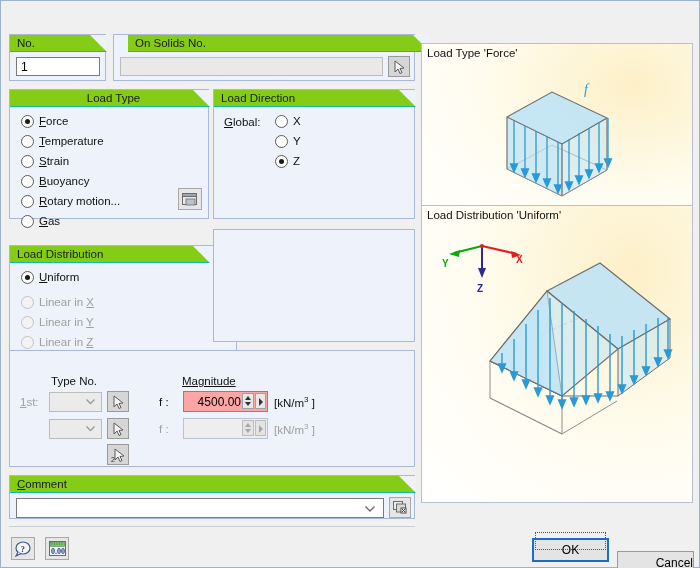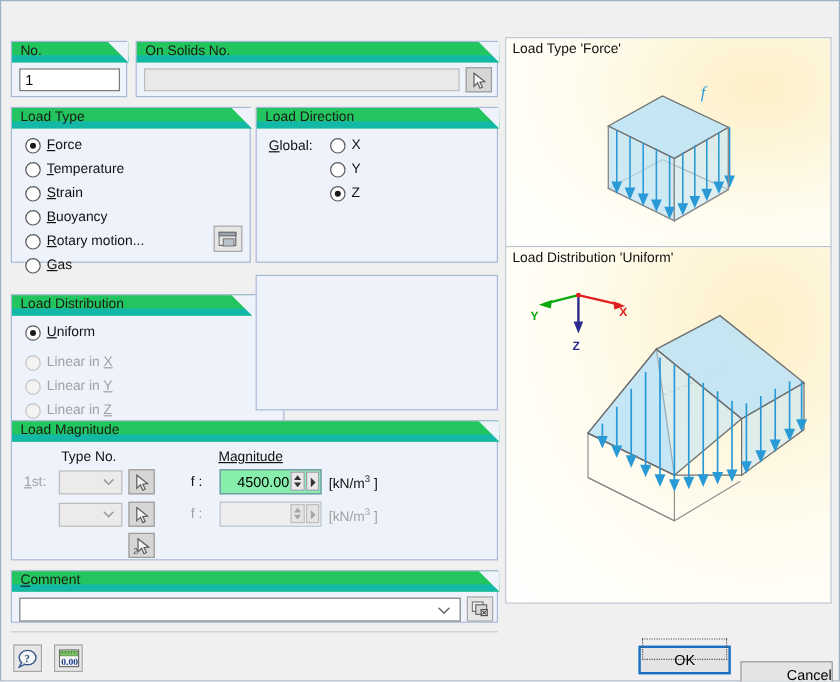--- a/index.html
+++ b/index.html
@@ -12,35 +12,35 @@
   .dialog{position:relative;width:700px;height:568px;background:#f0f0f0;border:1px solid #9bb3c9;box-sizing:border-box;}
 
   
   .titlebar{position:absolute;left:0;top:0;width:698px;height:25px;background:#ffffff;border-bottom:1px solid #cfd8e0;box-sizing:border-box;}
   .titlebar .ttl{position:absolute;left:10px;top:5px;font-size:13px;color:#111;}
   .closebtn{position:absolute;right:0;top:0;width:45px;height:24px;cursor:default;}
   .closebtn svg{position:absolute;left:16px;top:6px;}
 
   
   .grp{position:absolute;background:#eef2fa;border:1px solid #a9b8d6;box-sizing:border-box;}
-  .grp>.hdr{position:absolute;left:0;top:0;height:17px;background:#22c55e;
-            border-bottom:6px solid #14b8a6;box-sizing:border-box;
+  .grp>.hdr{position:absolute;left:0;top:0;height:17px;background:#84cc16;
+            border-bottom:1px solid #14b8a6;box-sizing:border-box;
             font-size:11.5px;color:#1b1b1b;padding:2px 0 0 7px;white-space:nowrap;}
   .grp>.hdr .notch{position:absolute;right:0;top:0;width:0;height:0;
             border-top:17px solid #eef2fa;border-left:17px solid transparent;}
   .plain{position:absolute;background:#eef2fa;border:1px solid #a9b8d6;box-sizing:border-box;}
 
   
   .lbl{position:absolute;white-space:nowrap;font-size:11.5px;color:#111;}
   .lbl.dis{color:#a0a0a0;}
   u.acc{text-decoration:underline;}
   .txtinput{position:absolute;background:#fff;border:1px solid #7a7a7a;box-sizing:border-box;
             font-family:"Liberation Sans",sans-serif;font-size:12px;color:#000;padding:0 4px;line-height:1;}
   .roinput{position:absolute;background:#e9e9e9;border:1px solid #bcbcbc;box-sizing:border-box;}
-  .spin{position:absolute;background:#86efac;border:1px solid #6e8aa8;box-sizing:border-box;}
+  .spin{position:absolute;background:#fca5a5;border:1px solid #6e8aa8;box-sizing:border-box;}
   .spin.dis{background:#eeeeee;border-color:#b9c4cf;}
   .spin .val{position:absolute;right:26px;top:3px;font-size:12px;color:#000;}
   .spin .upd{position:absolute;right:13px;top:1px;width:12px;height:16px;background:#e8e8e8;border:1px solid #9aa3ad;box-sizing:border-box;}
   .spin .drop{position:absolute;right:1px;top:1px;width:11px;height:16px;background:#e8e8e8;border:1px solid #9aa3ad;box-sizing:border-box;}
   .combo{position:absolute;background:#ebebeb;border:1px solid #bcbcbc;box-sizing:border-box;}
   .combo .chev{position:absolute;right:6px;top:6px;}
 
   
   .radio{position:absolute;width:13px;height:13px;border-radius:50%;
          background:#fff;border:1px solid #5b5b5b;box-sizing:border-box;}
@@ -73,34 +73,34 @@
 
   <div class="grp" style="left:8px;top:33px;width:97px;height:47px;">
     <div class="hdr" style="width:97px;">
       <span>No.</span>
       <span class="notch"></span>
     </div>
     <input class="txtinput" style="left: 6px; top: 22px; width: 84px; height: 19px;" value="1">
   </div>
 
   <div class="grp" style="left:112px;top:33px;width:302px;height:47px;">
-    <div class="hdr" style="width:302px;">
+    <div class="hdr" style="width:302px;margin-left:14px;">
       <span>On Solids No.</span>
       <span class="notch"></span>
     </div>
     <div class="roinput" style="left:6px;top:22px;width:263px;height:19px;"></div>
     <div class="ibtn" style="left:274px;top:21px;width:22px;height:21px;">
       <svg width="14" height="15" viewBox="0 0 14 15" style="position:absolute;left:4px;top:3px;">
         <path d="M2 1 L2 12 L5 9 L7 13.5 L9 12.5 L7 8.5 L11 8 Z" fill="#f4f4f4" stroke="#5c5c5c" stroke-width="1"></path>
       </svg>
     </div>
   </div>
 
   <div class="grp" style="left:8px;top:88px;width:200px;height:130px;">
-    <div class="hdr" style="width:200px;">
+    <div class="hdr" style="width:200px;text-align:center;">
       <span>Load Type</span>
       <span class="notch"></span>
     </div>
 
     <div class="radio" style="left:11px;top:25px;">
       <span class="dot"></span>
       </div>
     <div class="lbl" style="left:29px;top:25px;"><u class="acc">F</u><span>orce</span></div>
 
     <div class="radio" style="left:11px;top:45px;"></div>
@@ -164,24 +164,20 @@
     <div class="radio dis" style="left:11px;top:70px;"></div>
     <div class="lbl dis" style="left:29px;top:70px;">Linear in <u class="acc">Y</u></div>
 
     <div class="radio dis" style="left:11px;top:90px;"></div>
     <div class="lbl dis" style="left:29px;top:90px;">Linear in <u class="acc">Z</u></div>
   </div>
 
   <div class="plain" style="left:212px;top:228px;width:202px;height:113px;"></div>
 
   <div class="grp" style="left:8px;top:349px;width:406px;height:117px;">
-    <div class="hdr" style="width:406px;">
-      <span>Load Magnitude</span>
-      <span class="notch"></span>
-    </div>
 
     <div class="lbl" style="left:41px;top:24px;">Type No.</div>
     <div class="lbl" style="left:172px;top:24px;"><u class="acc">Magnitude</u></div>
 
     <div class="lbl dis" style="left:10px;top:45px;"><u class="acc">1</u><span>st:</span></div>
     <div class="combo" style="left:39px;top:41px;width:53px;height:20px;">
       <svg class="chev" width="9" height="6" viewBox="0 0 9 6">
         <path d="M0.5 0.5 L4.5 4.5 L8.5 0.5" stroke="#9a9a9a" stroke-width="1.3" fill="none"></path>
         </svg>
     </div>
@@ -257,21 +253,21 @@
     <div class="ibtn light" style="left:379px;top:21px;width:22px;height:21px;">
       <svg width="16" height="15" viewBox="0 0 16 15" style="position:absolute;left:3px;top:3px;">
         <rect x="0.5" y="0.5" width="9" height="8" fill="#ececec" stroke="#6b6b6b"></rect>
         <rect x="3.5" y="3" width="9" height="8" fill="#d8d8d8" stroke="#6b6b6b"></rect>
         <rect x="8" y="7" width="5" height="5" fill="#fff" stroke="#4a4a4a"></rect>
         <path d="M9 8 L12 11 M12 8 L9 11" stroke="#333" stroke-width="0.9"></path>
       </svg>
     </div>
   </div>
 
-  <div class="prev" style="left:420px;top:30px;width:272px;height:188px;">
+  <div class="prev" style="left:420px;top:42px;width:272px;height:188px;">
     <div class="glow"></div>
     <div class="cap">Load Type 'Force'</div>
     <svg width="272" height="188" viewBox="0 0 272 188" style="position:absolute;left:0;top:0;">
 
       <path d="M85 125 L140 152 L185 126 L130 101 Z" fill="none" stroke="#8b8b8b" stroke-width="1"></path>
 
       <path d="M85 73 L85 125 L140 152 L140 100 Z" fill="#bfe3f5" fill-opacity="0.75" stroke="#8b8b8b" stroke-width="1"></path>
 
       <path d="M140 100 L140 152 L185 126 L185 74 Z" fill="#bfe3f5" fill-opacity="0.55" stroke="#8b8b8b" stroke-width="1"></path>
 

